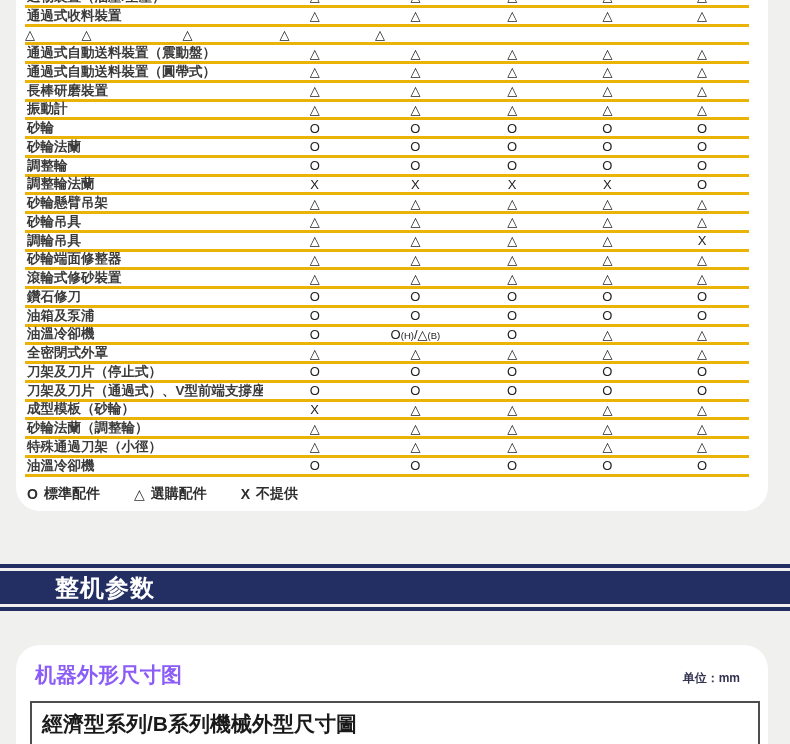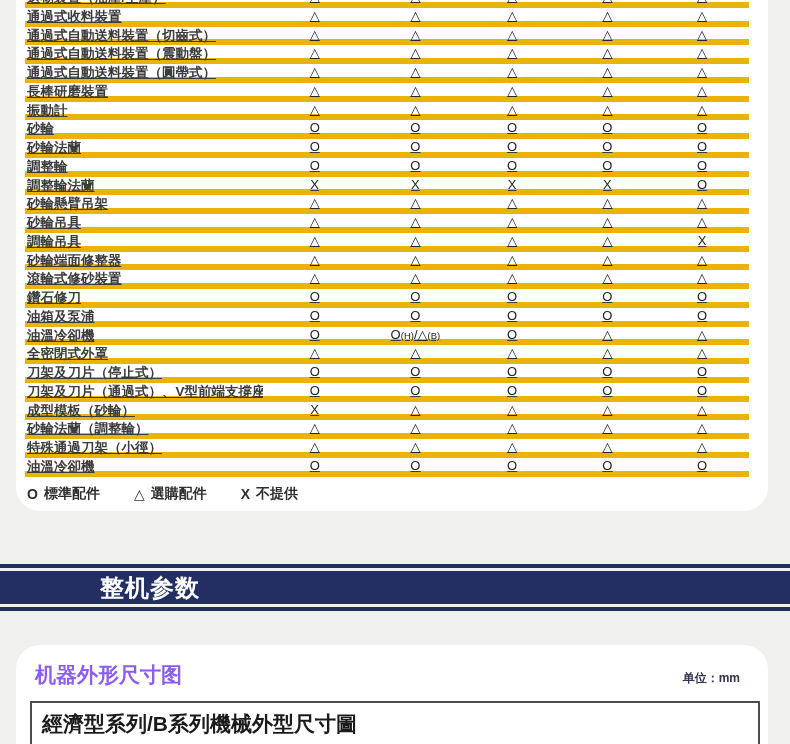--- a/index.html
+++ b/index.html
@@ -12,24 +12,23 @@
     color:#3b3b3b;
   }
   
   .table-card{
     position:absolute;left:16px;top:-11px;width:752px;height:522px;
     background:#ffffff;
     border-radius:0 0 24px 24px;
   }
   .acc-table{margin-left:9px;width:724px;}
   .acc-row{
-    display:flex;align-items:flex-start;
+    display:flex;align-items:center;
     height:18.75px;box-sizing:border-box;
-    border-bottom:6px solid #eab308;
-    text-decoration:underline;
+    border-bottom:3px solid #eab308;
   }
   .acc-label{
     width:237px;padding-left:2px;
     font-size:13.5px;font-weight:bold;color:#3b3b3b;
     white-space:nowrap;overflow:hidden;
     letter-spacing:0px;
   }
   .acc-cell{
     text-align:center;font-size:13px;color:#222;
     white-space:nowrap;
@@ -47,21 +46,21 @@
   }
   .legend-item{margin-right:34px;display:flex;align-items:center;}
   .legend-symbol{margin-right:6px;font-weight:bold;}
   
   .banner-line-top{position:absolute;left:0;top:564px;width:790px;height:4px;background:#232f62;}
   .banner-main{
     position:absolute;left:0;top:571px;width:790px;height:33px;background:#232f62;
     display:flex;align-items:center;
   }
   .banner-title{
-    color:#ffffff;font-size:24px;font-weight:bold;padding-left:55px;letter-spacing:1px;margin-left:45px;
+    color:#ffffff;font-size:24px;font-weight:bold;padding-left:55px;letter-spacing:1px;
   }
   .banner-line-bottom{position:absolute;left:0;top:607px;width:790px;height:4px;background:#232f62;}
   
   .dim-card{
     position:absolute;left:16px;top:645px;width:752px;height:120px;
     background:#ffffff;border-radius:24px 24px 0 0;
   }
   .dim-header{display:flex;justify-content:space-between;align-items:flex-end;padding:16px 28px 0 19px;}
   .dim-title{font-size:21px;font-weight:bold;color:#8b5cf6;}
   .dim-unit{font-size:12px;font-weight:bold;color:#333351;padding-bottom:2px;}
@@ -86,21 +85,20 @@
       </div>
       <div class="acc-row">
         <div class="acc-label">通過式收料裝置</div>
         <div class="acc-cell"><span>△</span></div>
         <div class="acc-cell"><span>△</span></div>
         <div class="acc-cell"><span>△</span></div>
         <div class="acc-cell"><span>△</span></div>
         <div class="acc-cell"><span>△</span></div>
       </div>
       <div class="acc-row">
-        <div class="acc-label">通過式自動送料裝置（切齒式）</div>
         <div class="acc-cell"><span>△</span></div>
         <div class="acc-cell"><span>△</span></div>
         <div class="acc-cell"><span>△</span></div>
         <div class="acc-cell"><span>△</span></div>
         <div class="acc-cell"><span>△</span></div>
       </div>
       <div class="acc-row">
         <div class="acc-label">通過式自動送料裝置（震動盤）</div>
         <div class="acc-cell"><span>△</span></div>
         <div class="acc-cell"><span>△</span></div>

